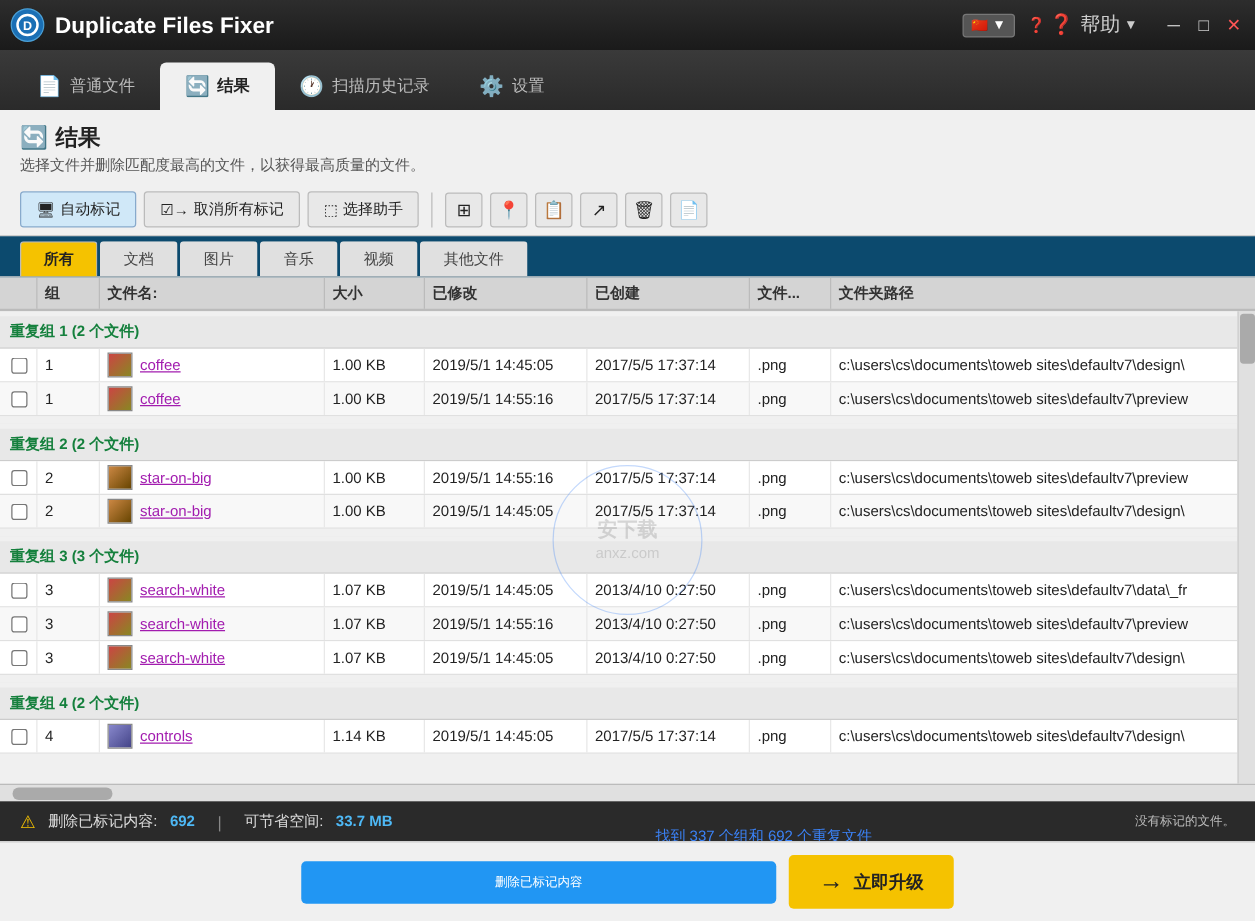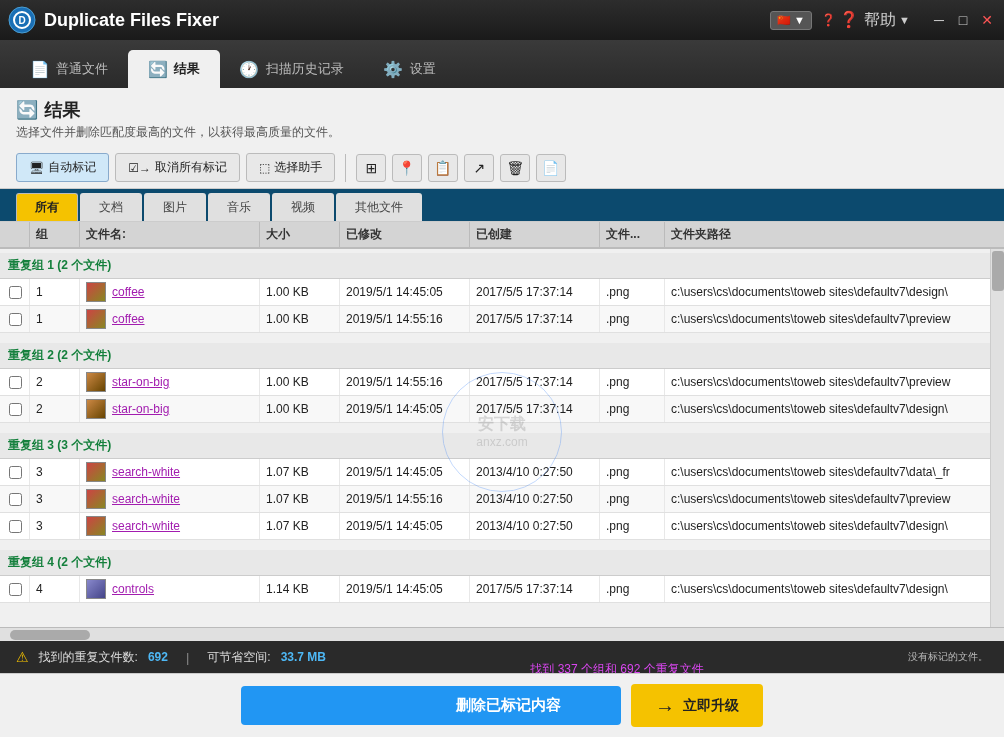--- a/index.html
+++ b/index.html
@@ -290,21 +290,21 @@
       color: #4eb8f5;
       font-weight: bold;
     }
     .status-sep {
       color: #888;
       margin: 0 8px;
     }
     .status-mid {
       flex: 1;
       text-align: center;
-      color: #d946ef;
+      color: #3b82f6;
       font-size: 12px;
       margin-top: 24px;
     }
     .status-right {
       color: #bbb;
       font-size: 10px;
     }
     .action-bar {
       display: flex;
       align-items: center;
@@ -314,26 +314,25 @@
       gap: 10px;
       flex-shrink: 0;
       justify-content: center;
     }
     .delete-btn {
       background: #2196f3;
       color: #fff;
       border: none;
       border-radius: 4px;
       padding: 10px 60px;
-      font-size: 15px;
-      font-weight: bold;
+      font-size: 10px;
+      font-weight: normal;
       cursor: pointer;
       flex: 1;
       max-width: 380px;
-      text-align: right;
     }
     .upgrade-btn {
       display: flex;
       align-items: center;
       gap: 8px;
       background: #f5c200;
       color: #222;
       border: none;
       border-radius: 4px;
       padding: 10px 24px;
@@ -693,21 +692,21 @@
       <div class="watermark">
         <div class="watermark-circle">
           <div style="font-size:16px;font-weight:bold;">安下载</div>
           <div style="font-size:12px;">anxz.com</div>
         </div>
       </div>
     </div>
 
     <div class="status-bar">
       <span class="status-warn">⚠</span>
-      <span class="status-text">找到的重复文件数:</span>
+      <span class="status-text">删除已标记内容:</span>
       <span class="status-text status-highlight">692</span>
       <span class="status-sep">|</span>
       <span class="status-text">可节省空间:</span>
       <span class="status-text status-highlight">33.7 MB</span>
       <span class="status-mid">找到 337 个组和 692 个重复文件</span>
       <span class="status-right">没有标记的文件。</span>
     </div>
 
     <div class="action-bar">
       <button class="delete-btn">删除已标记内容</button>

